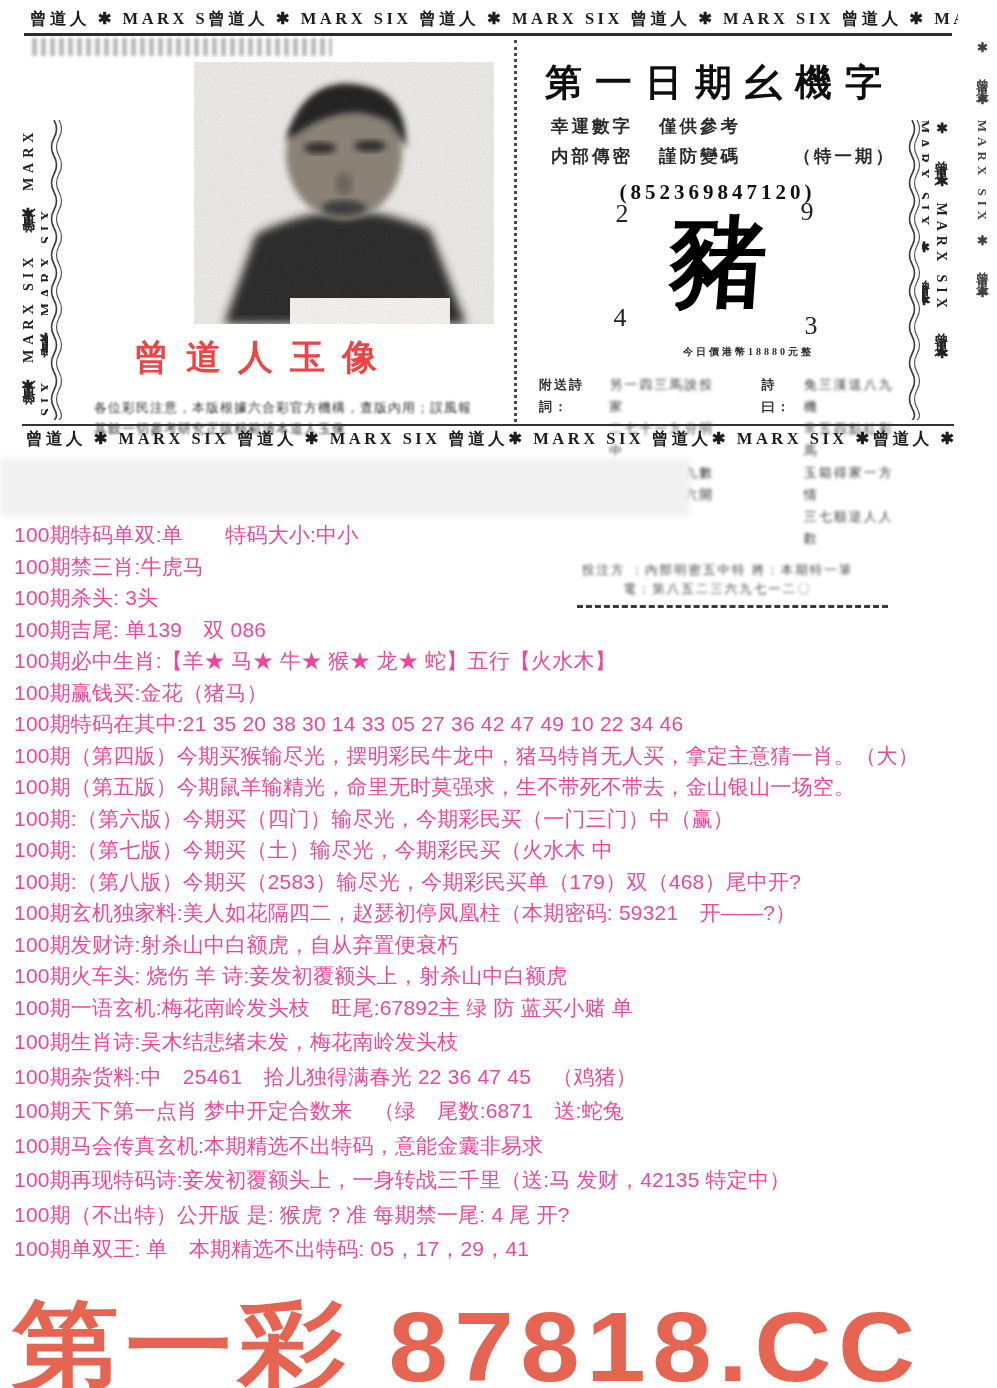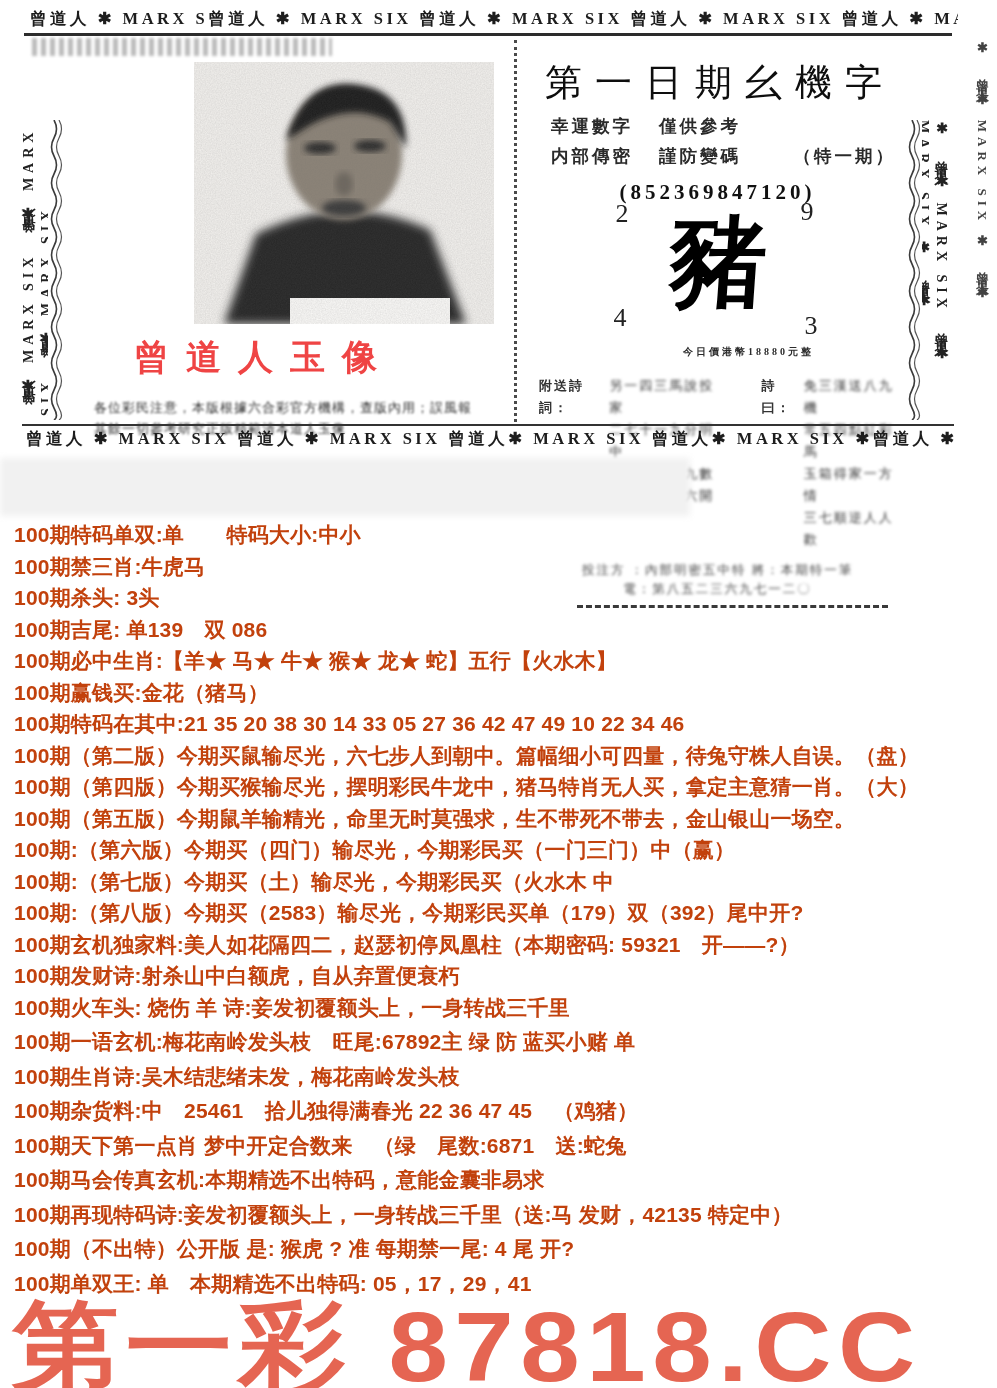--- a/index.html
+++ b/index.html
@@ -30,54 +30,54 @@
 
   .content{position:absolute;left:46px;right:52px;top:38px;bottom:30px;display:flex}
   .portrait-box{width:448px;position:relative}
   .portrait-img{display:block;margin:22px 0 0 128px}
   .caption{font-family:"Liberation Serif",serif;font-weight:700;font-size:35px;
     letter-spacing:17px;margin:10px 0 0 68px;color:#ef4444;filter:blur(.3px)}
   .pnote{font-size:13px;line-height:21px;color:#2e2e2e;margin:16px 0 0 28px;
     letter-spacing:1px;filter:blur(1px)}
 
   .header-box{flex:1;border-left:3px dotted #4a4a4a;padding:4px 4px 0 16px;position:relative}
-  .title{font-family:"Liberation Serif",serif;font-size:37px;font-weight:400;
+  .title{font-family:"Liberation Serif",serif;font-size:37px;font-weight:700;
     letter-spacing:13px;margin:14px 0 4px 12px;color:#0e0e0e}
   .subrow{display:flex;font-family:"Liberation Serif",serif;font-size:17.5px;font-weight:700;
     letter-spacing:3px;color:#2a2a2a;filter:blur(.7px);margin:6px 0 0 18px}
   .subrow .gap2{margin-left:26px}
   .subrow .tail{margin-left:auto;margin-right:6px}
   .phone{font-family:"Liberation Serif",serif;font-size:21px;font-weight:700;
     letter-spacing:4px;text-align:center;margin-top:12px;color:#111}
   .zodiac-wrap{position:relative;width:240px;margin:2px auto 0;height:122px}
   .zchar{font-family:"Liberation Serif",serif;font-size:98px;font-weight:900;
     line-height:112px;text-align:center;color:#000;transform:skewX(-4deg)}
   .corner{position:absolute;font-family:"Liberation Serif",serif;font-size:26px;color:#222}
   .c-tl{left:18px;top:-8px}.c-tr{right:24px;top:-10px}
   .c-bl{left:16px;bottom:-4px}.c-br{right:20px;bottom:-12px}
   .price{font-family:"Liberation Serif",serif;font-size:10px;font-weight:700;letter-spacing:3px;
     margin:16px 0 0 150px;color:#2b2b2b;filter:blur(.5px)}
-  .poembox{display:flex;margin:16px 0 0 6px;font-family:Liberation Sans, sans-serif;
+  .poembox{display:flex;margin:16px 0 0 6px;font-family:Liberation Mono, monospace;
     font-size:13px;line-height:22px;color:#333}
   .pb-col{display:flex}
   .pb-label{font-weight:700;filter:blur(.6px);letter-spacing:2px}
   .fuzzy{filter:blur(1.4px);letter-spacing:2px}
   .pb-right{margin-left:40px}
   .agent{font-family:"Liberation Serif",serif;font-size:12.5px;text-align:center;
     color:#444;filter:blur(1.4px);margin-top:10px;letter-spacing:2px;line-height:19px}
   .dashline{border-bottom:3px dashed #3a3a3a;margin:6px 14px 0 44px;filter:blur(.3px)}
 
   
   .graybar{position:absolute;left:0;top:458px;width:690px;height:58px;
     background:#f1f1f1;filter:blur(3px)}
 
   
   .lines{position:absolute;left:14px;top:524px;width:978px}
-  .bl{font-size:21px;font-weight:700;line-height:22px;margin-top:9.5px;
-    white-space:nowrap;letter-spacing:.2px;color:#c2410c}
+  .bl{font-size:21px;font-weight:400;line-height:22px;margin-top:9.5px;
+    white-space:nowrap;letter-spacing:.2px;color:#ec4899}
   .bl:first-child{margin-top:0}
   .bl:nth-child(n+17){margin-top:12.5px}
 
   
   .wm{position:absolute;left:12px;top:1282px;font-size:99px;font-weight:900;
     color:#e2503a;opacity:.88;white-space:nowrap;letter-spacing:6px;
     transform:scaleX(1.08);transform-origin:left center;mix-blend-mode:multiply}
 </style>
 </head>
 <body>
@@ -203,29 +203,28 @@
 <div class="graybar"></div>
 
 <div class="lines">
   <div class="bl">100期特码单双:单　　特码大小:中小</div>
   <div class="bl">100期禁三肖:牛虎马</div>
   <div class="bl">100期杀头: 3头</div>
   <div class="bl">100期吉尾: 单139　双 086</div>
   <div class="bl">100期必中生肖:【羊★ 马★ 牛★ 猴★ 龙★ 蛇】五行【火水木】</div>
   <div class="bl">100期赢钱买:金花（猪马）</div>
   <div class="bl">100期特码在其中:21 35 20 38 30 14 33 05 27 36 42 47 49 10 22 34 46</div>
-  <div class="bl">100期（第二版）今期买鼠输尽光，六七步人到朝中。篇幅细小可四量，待兔守株人自误。（盘）</div>
   <div class="bl">100期（第四版）今期买猴输尽光，摆明彩民牛龙中，猪马特肖无人买，拿定主意猜一肖。（大）</div>
   <div class="bl">100期（第五版）今期鼠羊输精光，命里无时莫强求，生不带死不带去，金山银山一场空。</div>
   <div class="bl">100期:（第六版）今期买（四门）输尽光，今期彩民买（一门三门）中（赢）</div>
   <div class="bl">100期:（第七版）今期买（土）输尽光，今期彩民买（火水木 中</div>
-  <div class="bl">100期:（第八版）今期买（2583）输尽光，今期彩民买单（179）双（392）尾中开?</div>
+  <div class="bl">100期:（第八版）今期买（2583）输尽光，今期彩民买单（179）双（468）尾中开?</div>
   <div class="bl">100期玄机独家料:美人如花隔四二，赵瑟初停凤凰柱（本期密码: 59321　开——?）</div>
   <div class="bl">100期发财诗:射杀山中白额虎，自从弃置便衰朽</div>
-  <div class="bl">100期火车头: 烧伤 羊 诗:妾发初覆额头上，一身转战三千里</div>
+  <div class="bl">100期火车头: 烧伤 羊 诗:妾发初覆额头上，射杀山中白额虎</div>
   <div class="bl">100期一语玄机:梅花南岭发头枝　旺尾:67892主 绿 防 蓝买小赌 单</div>
   <div class="bl">100期生肖诗:吴木结悲绪未发，梅花南岭发头枝</div>
   <div class="bl">100期杂货料:中　25461　拾儿独得满春光 22 36 47 45　（鸡猪）</div>
   <div class="bl">100期天下第一点肖 梦中开定合数来　（绿　尾数:6871　送:蛇兔</div>
   <div class="bl">100期马会传真玄机:本期精选不出特码，意能金囊非易求</div>
   <div class="bl">100期再现特码诗:妾发初覆额头上，一身转战三千里（送:马 发财，42135 特定中）</div>
   <div class="bl">100期（不出特）公开版 是: 猴虎 ? 准 每期禁一尾: 4 尾 开?</div>
   <div class="bl">100期单双王: 单　本期精选不出特码: 05，17，29，41</div>
 </div>
 

